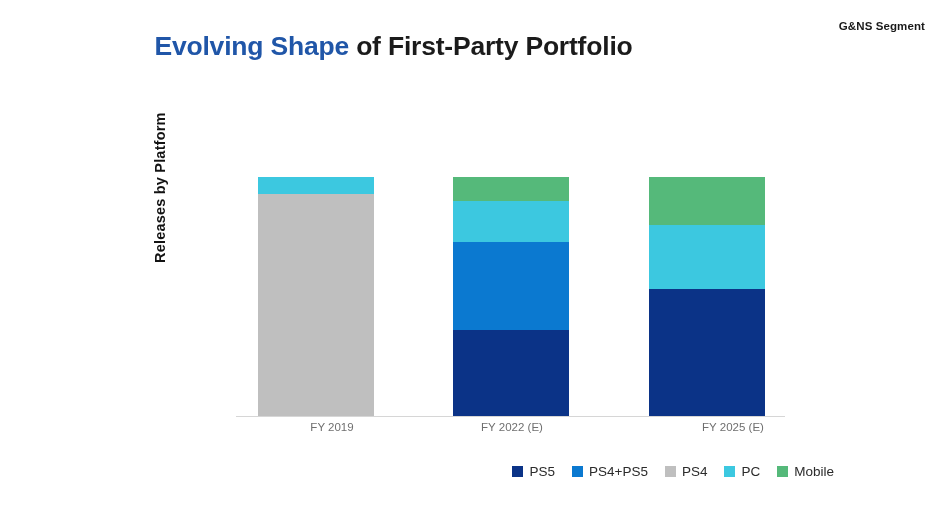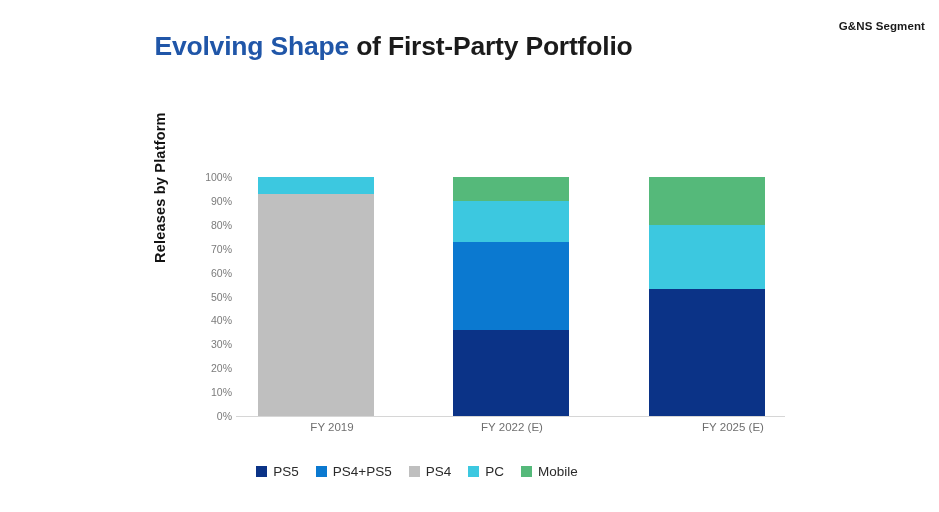--- a/index.html
+++ b/index.html
@@ -140,21 +140,21 @@
   .x-label.c1 { left: 272px; }
   .x-label.c2 { left: 493px; }
 
   
   .legend {
     position: absolute;
     top: 464px;
     left: 0;
     width: 834px;
     display: flex;
-    justify-content: center;
+    justify-content: flex-end;
     align-items: center;
     gap: 17px;
   }
   .legend-item {
     display: flex;
     align-items: center;
     gap: 6px;
   }
   .legend-swatch {
     width: 11px;
@@ -175,33 +175,20 @@
 
   <div class="title">
     <span class="accent">Evolving Shape</span><span class="plain"> of First-Party Portfolio</span>
   </div>
 
 
   <div class="chart-area">
 
     <div class="y-axis-title">Releases by Platform</div>
 
-    <div class="y-ticks">
-        <div class="y-tick" style="top: 0px;">100%</div>
-        <div class="y-tick" style="top: 23.9px;">90%</div>
-        <div class="y-tick" style="top: 47.8px;">80%</div>
-        <div class="y-tick" style="top: 71.7px;">70%</div>
-        <div class="y-tick" style="top: 95.6px;">60%</div>
-        <div class="y-tick" style="top: 119.5px;">50%</div>
-        <div class="y-tick" style="top: 143.4px;">40%</div>
-        <div class="y-tick" style="top: 167.3px;">30%</div>
-        <div class="y-tick" style="top: 191.2px;">20%</div>
-        <div class="y-tick" style="top: 215.1px;">10%</div>
-        <div class="y-tick" style="top: 239px;">0%</div>
-      </div>
 
     <div class="plot">
       <div class="baseline"></div>
       <div class="bar-col c0">
           <div class="seg" style="background: rgb(191, 191, 191); height: 222.27px; bottom: 0px;"></div>
           <div class="seg" style="background: rgb(60, 200, 224); height: 16.73px; bottom: 222.27px;"></div>
         </div>
       <div class="bar-col c1">
           <div class="seg" style="background: rgb(11, 51, 135); height: 86.04px; bottom: 0px;"></div>
           <div class="seg" style="background: rgb(11, 121, 208); height: 88.43px; bottom: 86.04px;"></div>

